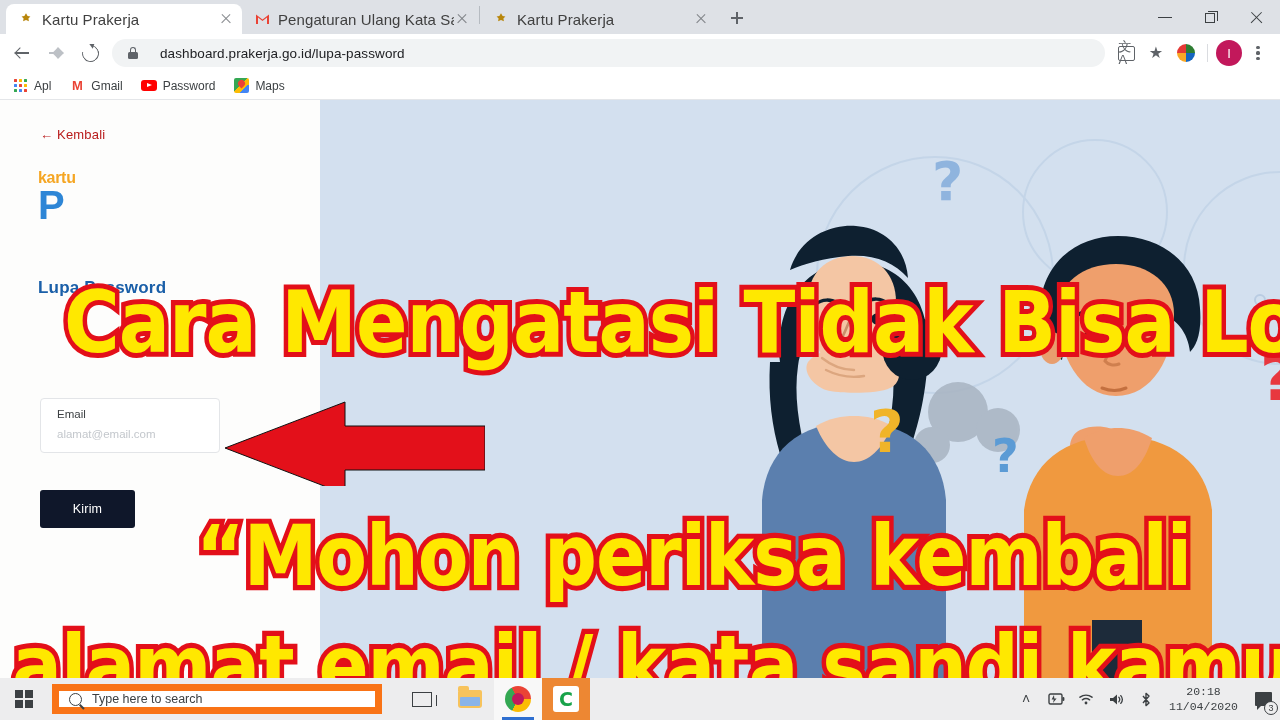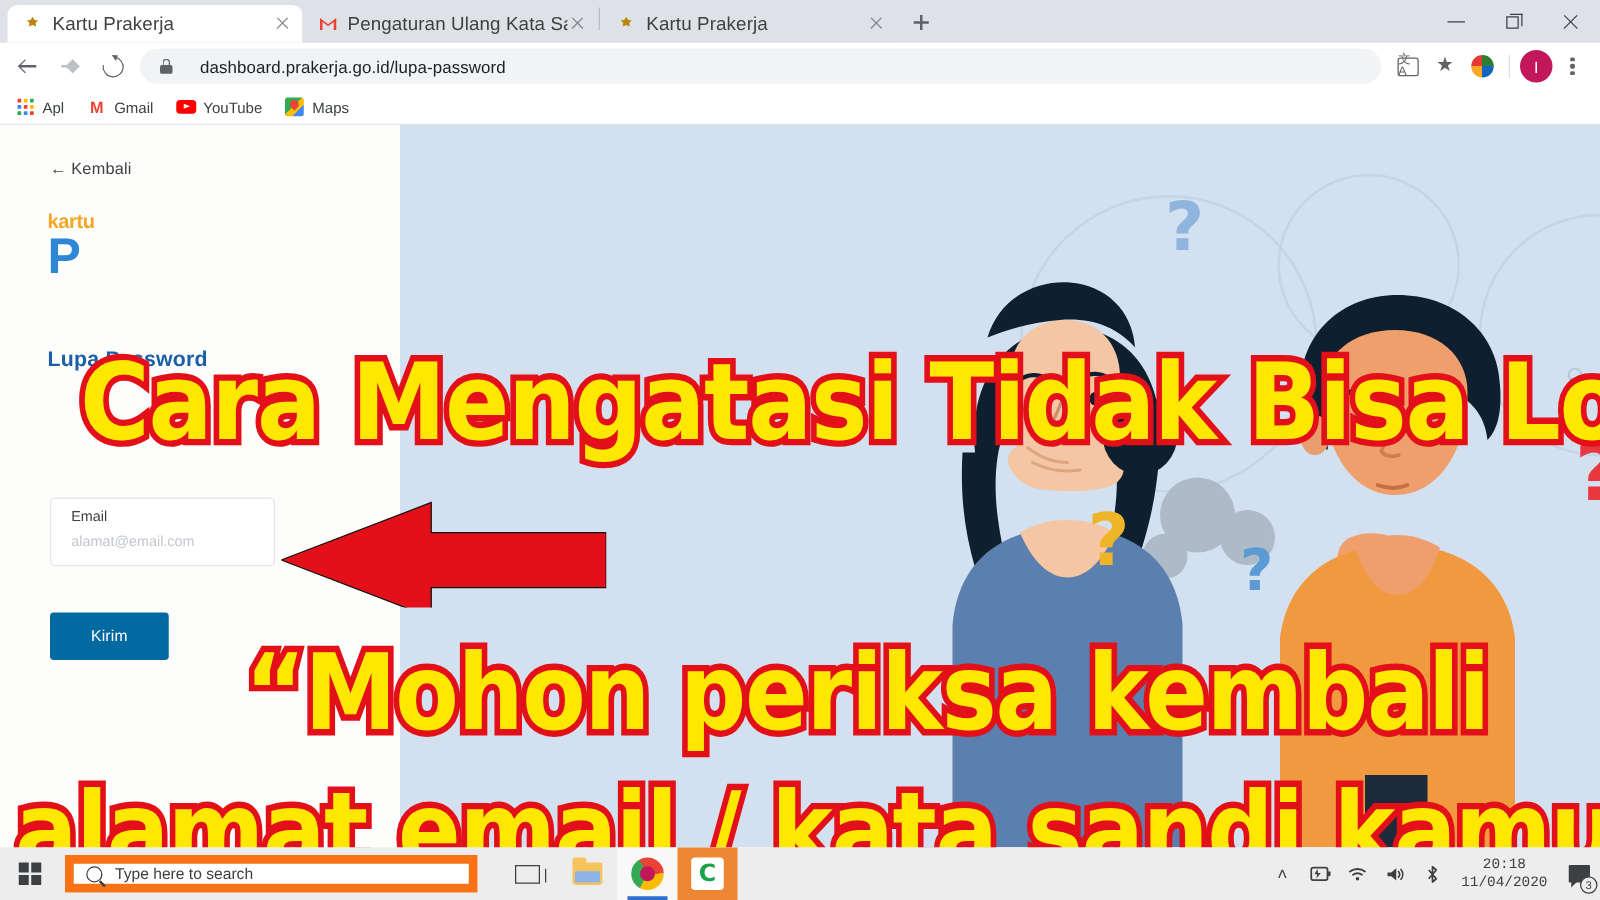--- a/index.html
+++ b/index.html
@@ -56,21 +56,21 @@
                       border-left:4px solid #5f6368; border-top:3px solid transparent; border-bottom:3px solid transparent; }
   .omnibox { flex:1 1 auto; height:28px; background:#f1f3f4; border-radius:14px; display:flex; align-items:center;
              padding:0 12px; margin:0 6px 0 4px;gap:12px; }
   .lock-ic { width:10px; height:12px; position:relative; margin-right:10px; margin-left:4px; }
   .lock-ic .body { position:absolute; left:0; bottom:0; width:10px; height:7px; background:#5f6368; border-radius:1.5px; }
   .lock-ic .shackle { position:absolute; left:2px; top:0; width:6px; height:6px; border:1.5px solid #5f6368;
                       border-bottom:none; border-radius:3px 3px 0 0; }
   .url { font-size:13.5px; color:#202124; letter-spacing:.1px; white-space:nowrap; }
   .tb-icons { display:flex; align-items:center; }
   .tb-ic { width:30px; height:30px; display:flex; align-items:center; justify-content:center; position:relative; }
-  .translate-ic { width:17px; height:15px; border:1.3px solid #5f6368; border-radius:2px; font-size:10px; color:#5f6368;
+  .translate-ic { width:17px; height:15px; border:1.3px solid #5f6368; border-radius:2px; font-size:13px; color:#5f6368;
                   display:flex; align-items:center; justify-content:center; line-height:1; }
   .star-ic { font-size:16px; color:#5f6368; line-height:1; }
   .ext-ic { width:18px; height:18px; border-radius:50%; position:relative; overflow:hidden;
             background: conic-gradient(#2e7d32 0 25%, #1565c0 25% 50%, #f9a825 50% 75%, #e53935 75% 100%); }
   .tb-div { width:1px; height:18px; background:#dadce0; margin:0 6px; }
   .avatar { width:26px; height:26px; border-radius:50%; background:#c2185b; color:#fff; font-size:13px;
             display:flex; align-items:center; justify-content:center; }
   .kebab { width:28px; height:28px; display:flex; flex-direction:column; align-items:center; justify-content:center; gap:2.6px; }
   .kebab i { width:3.2px; height:3.2px; border-radius:50%; background:#5f6368; display:block; }
 
@@ -88,33 +88,33 @@
   .maps-ic { width:15px; height:15px; position:relative; border-radius:2px; overflow:hidden;
              background:linear-gradient(135deg,#34a853 0 45%,#fbbc04 45% 70%,#4285f4 70% 100%); }
   .maps-ic::after { content:""; position:absolute; left:4px; top:2px; width:7px; height:7px; border-radius:50% 50% 50% 0;
                     background:#ea4335; transform:rotate(-45deg); }
 
   
   .viewport { position:absolute; left:0; top:100px; width:1280px; height:578px; background:#ffffff; overflow:hidden; }
   .left-pane { position:absolute; left:0; top:0; width:320px; height:578px; background:#fdfdfc; }
   .right-pane { position:absolute; left:320px; top:0; width:960px; height:578px; background:#d3e0ef; }
 
-  .kembali { position:absolute; left:40px; top:27px; font-size:13px; color:#404040; letter-spacing:.2px; }
+  .kembali { position:absolute; left:40px; top:27px; font-size:13px; color:#b91c1c; letter-spacing:.2px; }
   .brand { position:absolute; left:38px; top:70px; line-height:1; }
   .brand .kartu { font-size:16px; color:#f5a623; font-weight:bold; letter-spacing:-.3px; display:block; }
   .brand .p { font-size:40px; color:#2e86d6; font-weight:bold; line-height:.85; display:block; margin-top:2px; }
   .lupa-title { position:absolute; left:38px; top:178px; font-size:17px; font-weight:bold; color:#1a5fa8; letter-spacing:.2px; }
   .lupa-desc { position:absolute; left:38px; top:209px; width:260px; font-size:13.5px; color:#7f9ec4;
                line-height:26px; letter-spacing:.1px; }
 
   .email-field { position:absolute; left:40px; top:298px; width:180px; height:55px; background:#fff;
                  border:1px solid #e3e5e8; border-radius:4px; }
   .email-field .lbl { position:absolute; left:16px; top:9px; font-size:11.5px; color:#3c4043; }
   .email-field .ph { position:absolute; left:16px; top:29px; font-size:11.5px; color:#c3c7cc; }
-  .kirim-btn { position:absolute; left:40px; top:390px; width:95px; height:38px; background:#0369a1;
+  .kirim-btn { position:absolute; left:40px; top:390px; width:95px; height:38px; background:#0f172a;
                border-radius:3px; color:#ffffff; font-size:12.5px; display:flex; align-items:center;
                justify-content:center; letter-spacing:.2px; }
 
   
   .illus { position:absolute; left:320px; top:0; width:960px; height:578px; }
 
   
   .redarrow { position:absolute; left:225px; top:298px; width:260px; height:88px; }
   .ov-text { position:absolute; font-family:"DejaVu Sans", sans-serif; font-weight:bold; color:#ffe800;
              -webkit-text-stroke:9px #e3101a; paint-order:stroke fill; white-space:nowrap;
@@ -279,21 +279,21 @@
       <div class="bm">
         <span class="bm-ic">
             <span class="gmail-m">M</span>
           </span>
         <span>Gmail</span>
       </div>
       <div class="bm">
         <span class="bm-ic">
             <span class="yt-ic"></span>
           </span>
-        <span>YouTube</span>
+        <span>Password</span>
       </div>
       <div class="bm">
         <span class="bm-ic">
             <span class="maps-ic"></span>
           </span>
         <span>Maps</span>
       </div>
     </div>
 
     <div class="viewport">

